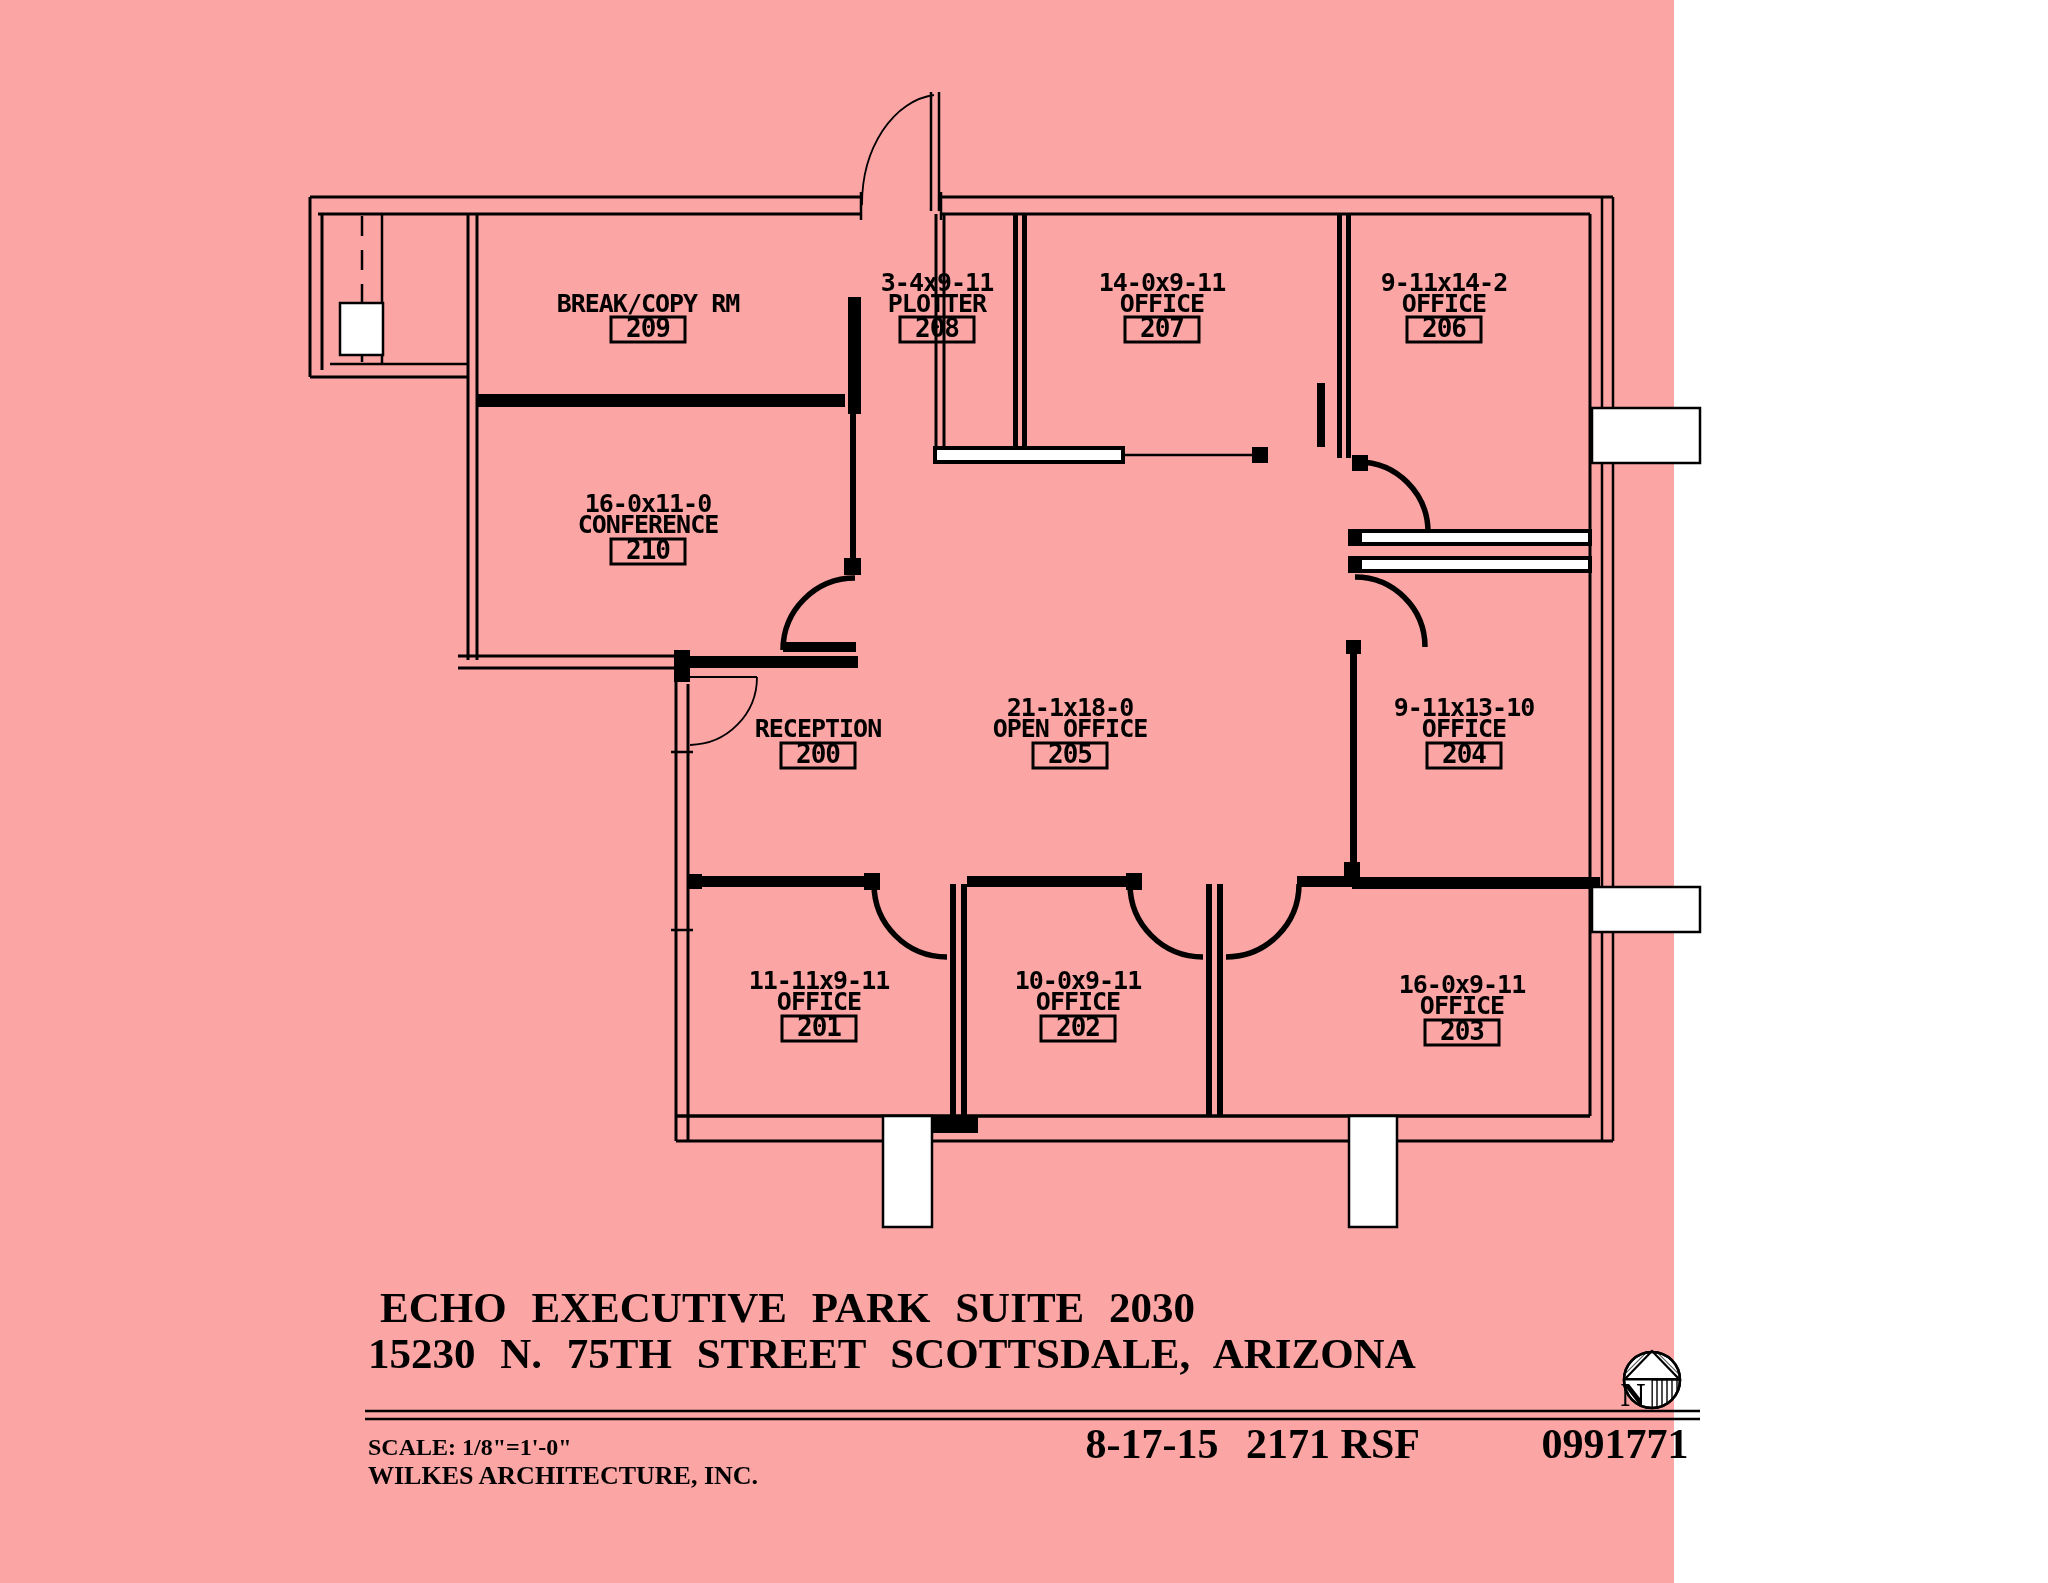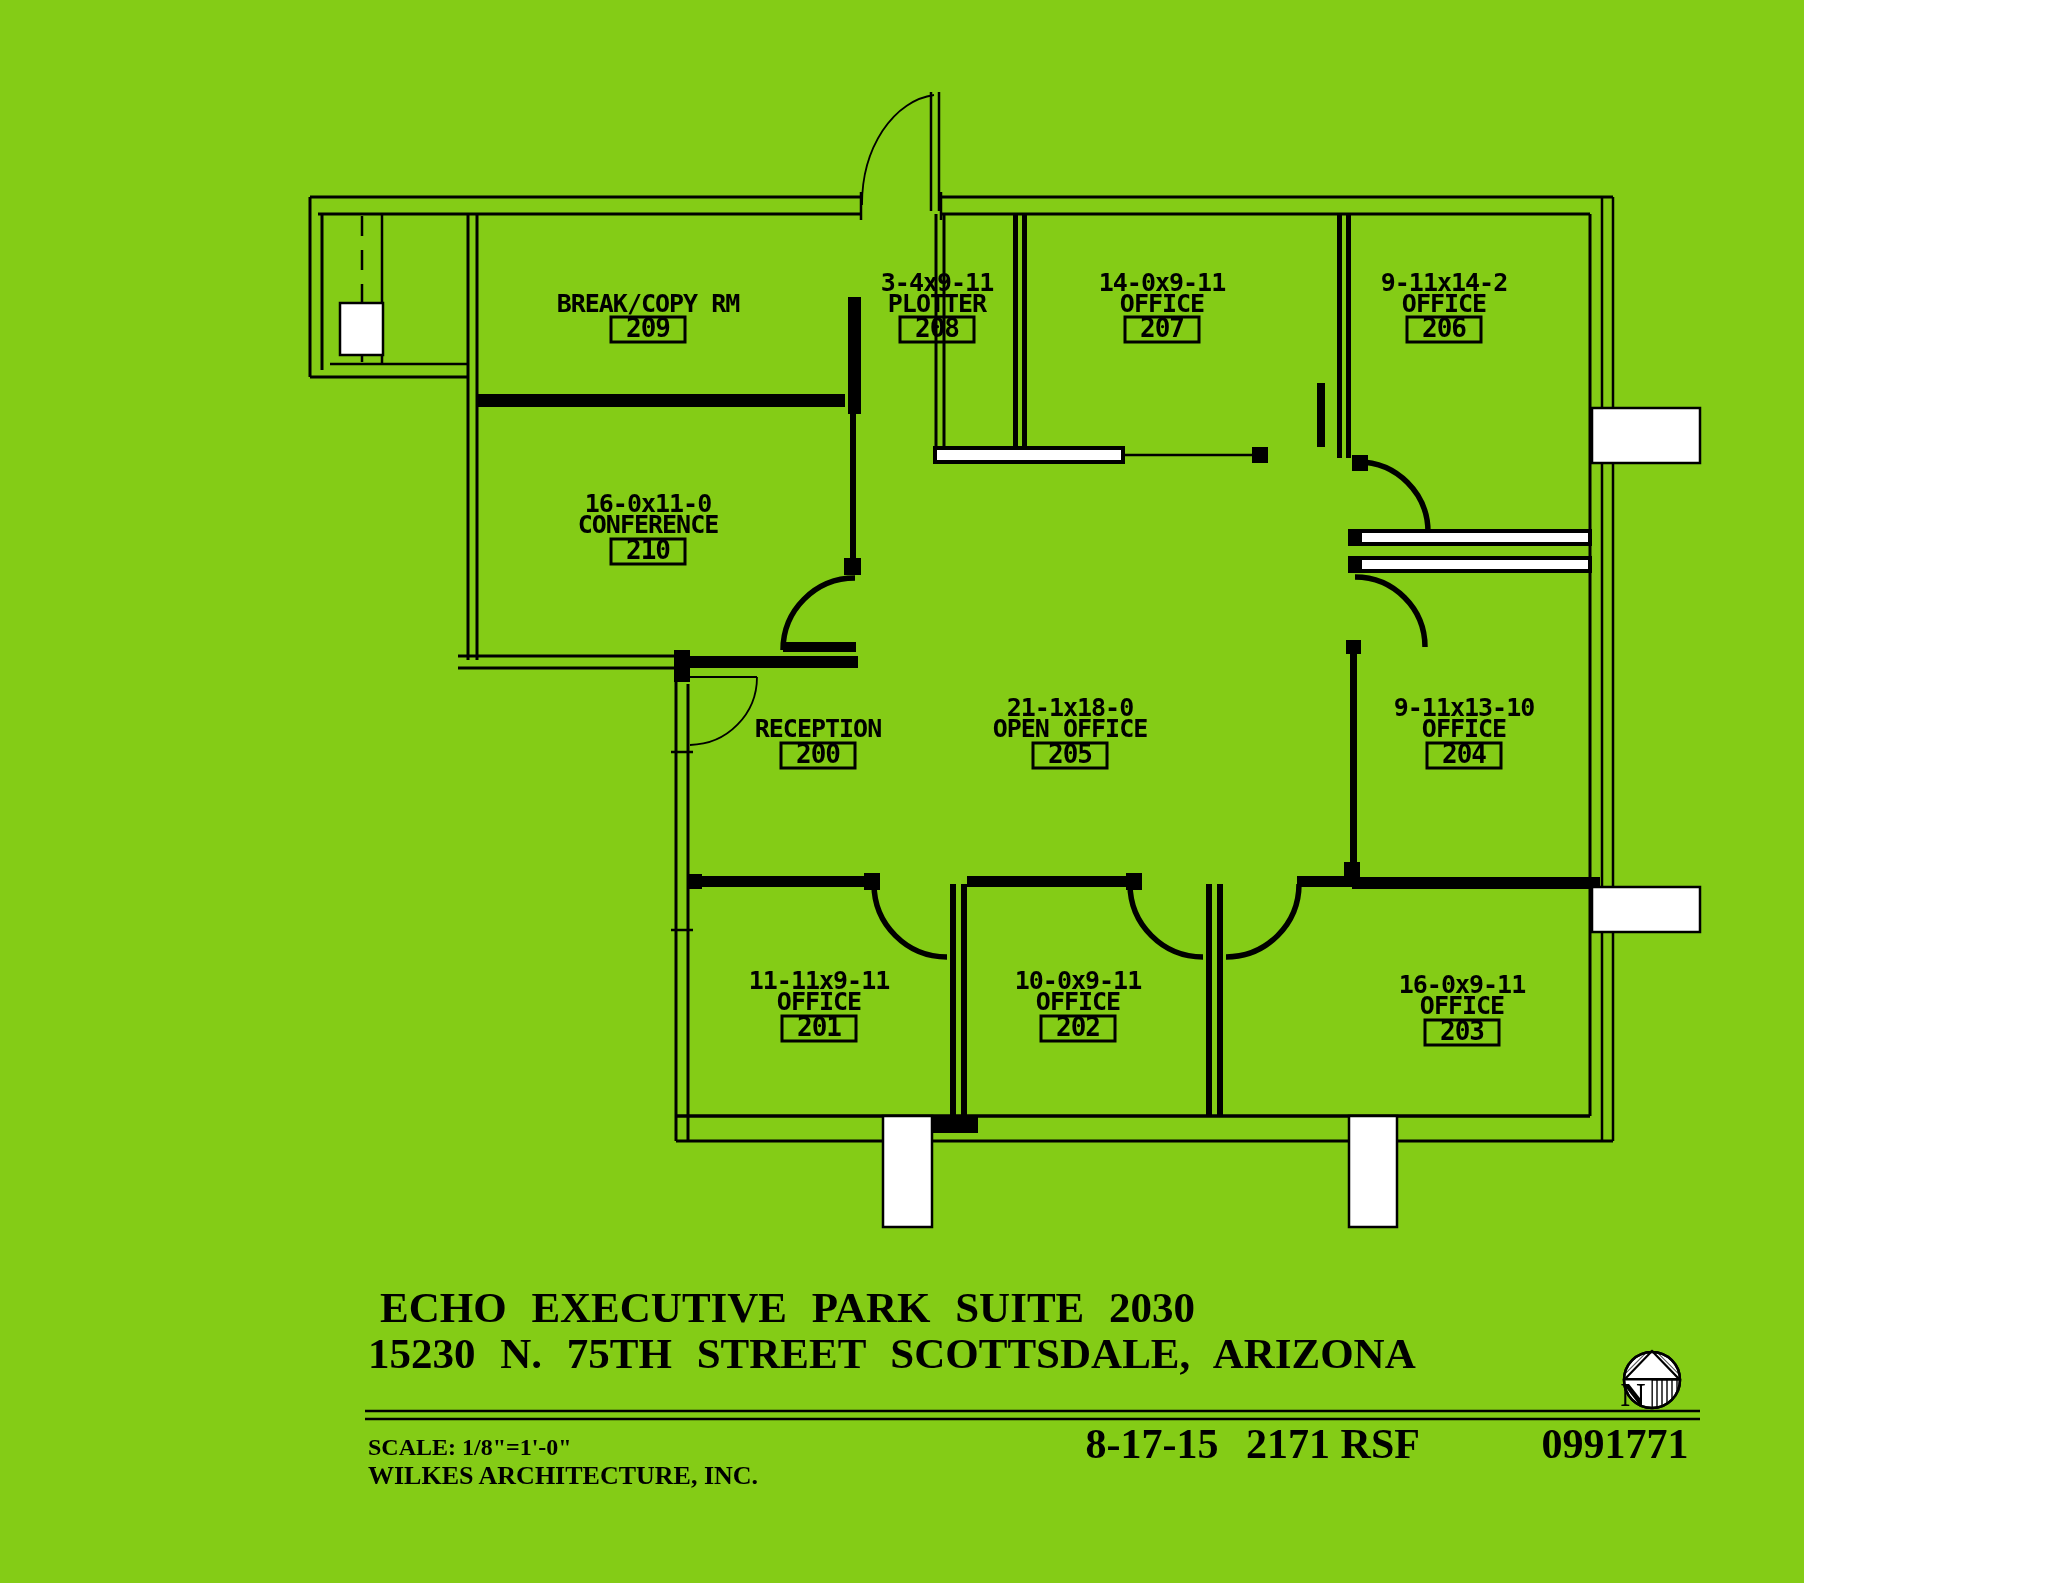--- a/index.html
+++ b/index.html
@@ -1,16 +1,16 @@
 <!DOCTYPE html>
 <html><head>
 <meta charset="utf-8">
 <style>
   html,body{margin:0;padding:0;background:#fff;}
-  #sheet{width:1804px;height:1583px;position:relative;background:#84cc16;}
+  #sheet{width:1674px;height:1583px;position:relative;background:#fca5a5;}
   svg{display:block;}
   text{fill:#000;}
   .roomtxt{font-family:"DejaVu Sans Mono",monospace;font-weight:700;font-size:25px;letter-spacing:-1px;text-anchor:middle;}
   .roomnum{font-family:"DejaVu Sans Mono",monospace;font-weight:700;font-size:26px;letter-spacing:-1px;text-anchor:middle;}
   .titletxt{font-family:"Liberation Serif","DejaVu Serif",serif;font-weight:700;font-size:43px;word-spacing:14px;}
   .smalltxt{font-family:"Liberation Serif","DejaVu Serif",serif;font-weight:700;font-size:24px;}
   .firmtxt{font-family:"Liberation Serif","DejaVu Serif",serif;font-weight:700;font-size:26px;}
   .stamptxt{font-family:"Liberation Serif","DejaVu Serif",serif;font-weight:700;font-size:42px;text-anchor:middle;}
   .ntxt{font-family:"Liberation Serif","DejaVu Serif",serif;font-weight:700;font-size:34px;text-anchor:middle;}
   .thin{stroke:#000;stroke-width:3;fill:none;}

